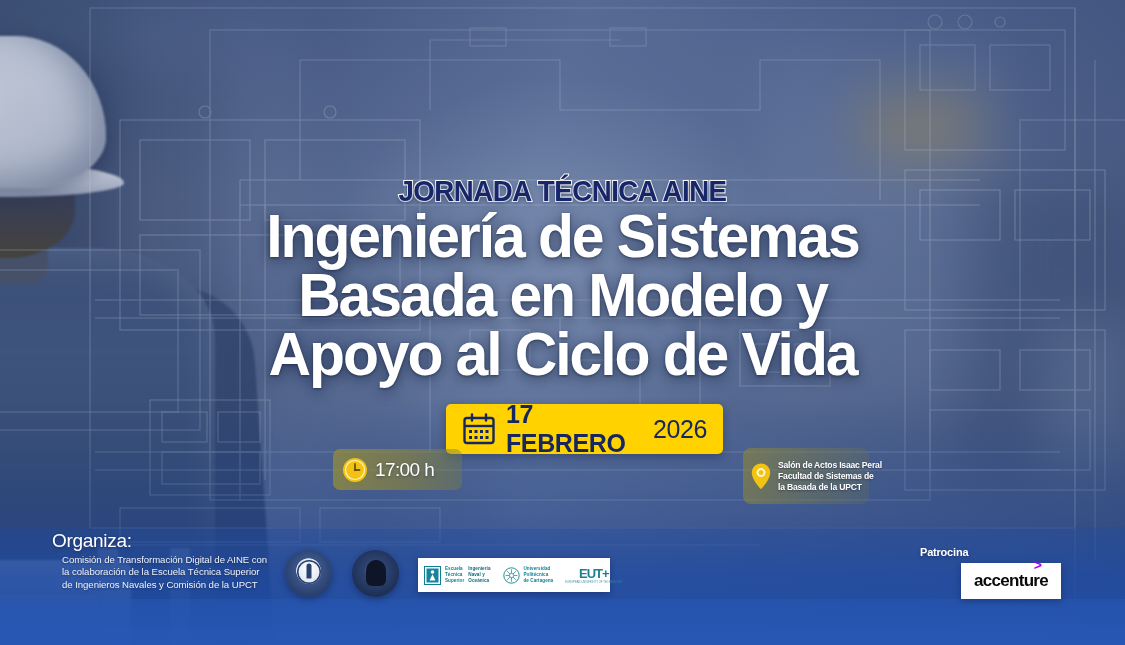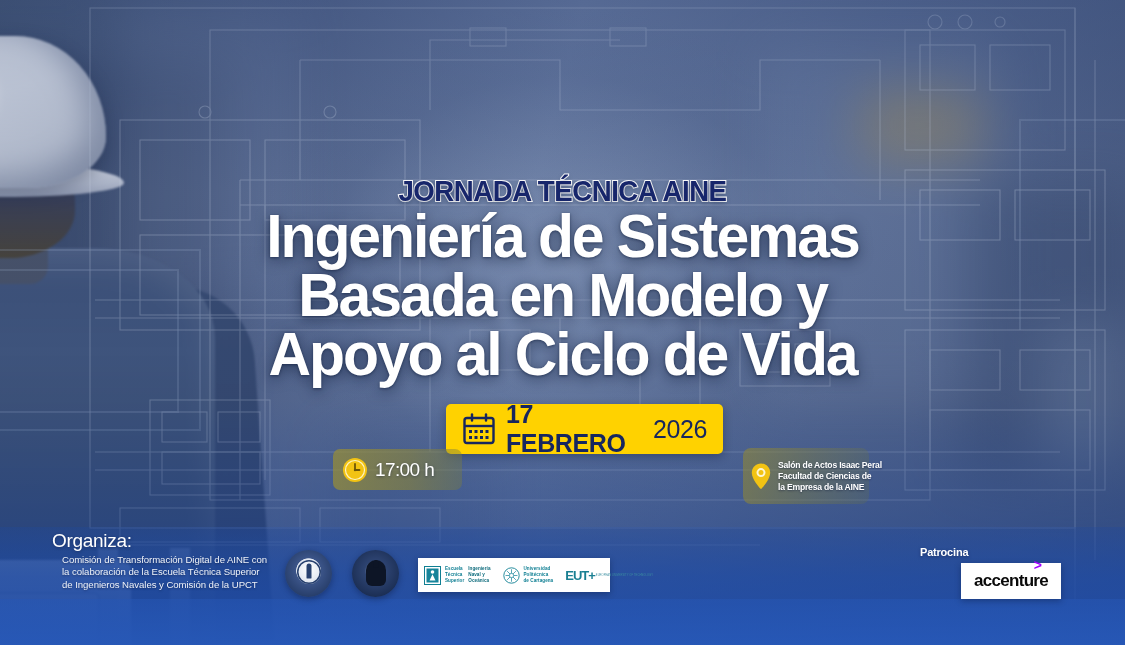--- a/index.html
+++ b/index.html
@@ -252,21 +252,21 @@
     background: #ffffff;
     display: flex; align-items: center;
     box-shadow: 0 2px 6px rgba(10,20,50,.35);
   }
   .lb-cell { display: flex; align-items: center; gap: 4px; padding: 0 6px; height: 100%; }
   .lb-div { width: 1px; height: 22px; background: #d6dde6; }
   .lb-mark { width: 17px; height: 19px; flex: none; }
   .lb-text { font-size: 4.6px; line-height: 6px; font-weight: 700; color: #0f7f93; letter-spacing: .05px; }
   .lb-text span { display: block; white-space: nowrap; }
   .lb-text.teal-b { color: #0d6b7c; }
-  .eut-wrap { display: flex; flex-direction: row; align-items: center; gap: 1px; justify-content: center; }
+  .eut-wrap { display: flex; flex-direction: column; align-items: center; gap: 1px; justify-content: center; }
   .eut-mark { font-size: 13px; font-weight: 700; color: #1a7f92; letter-spacing: -1px; line-height: 13px; }
   .eut-sub { font-size: 2.6px; color: #3c8fa0; letter-spacing: .1px; white-space: nowrap; }
 
   
   .patrocina-label {
     position: absolute; left: 920px; top: 546px;
     color: #ffffff; font-size: 11px; font-weight: 700; letter-spacing: -.2px;
     text-shadow: 0 1px 3px rgba(15,30,70,.5);
   }
   .accenture-box {
@@ -430,22 +430,22 @@
       <span class="time-text">17:00 h</span>
     </div>
 
     <div class="place-badge">
       <svg class="pin-icon" viewBox="0 0 22 28">
         <path d="M11 1.5C5.9 1.5 1.8 5.6 1.8 10.7c0 6.6 8 15.3 8.4 15.7.4.4 1.2.4 1.6 0 .4-.4 8.4-9.1 8.4-15.7C20.2 5.6 16.1 1.5 11 1.5z" fill="#F2C313"></path>
         <circle cx="11" cy="10.6" r="3.5" fill="none" stroke="#fdf6d2" stroke-width="2"></circle>
       </svg>
       <div class="place-text">
         <span>Salón de Actos Isaac Peral</span>
-        <span>Facultad de Ciencias de</span>
-        <span>la Empresa de la AINE</span>
+        <span>Facultad de Sistemas de</span>
+        <span>la Basada de la UPCT</span>
       </div>
     </div>
 
     <div class="organiza-title">Organiza:</div>
     <div class="organiza-body">
       <span>Comisión de Transformación Digital de AINE con</span>
       <span>la colaboración de la Escuela Técnica Superior</span>
       <span>de Ingenieros Navales y Comisión de la UPCT</span>
     </div>
 

